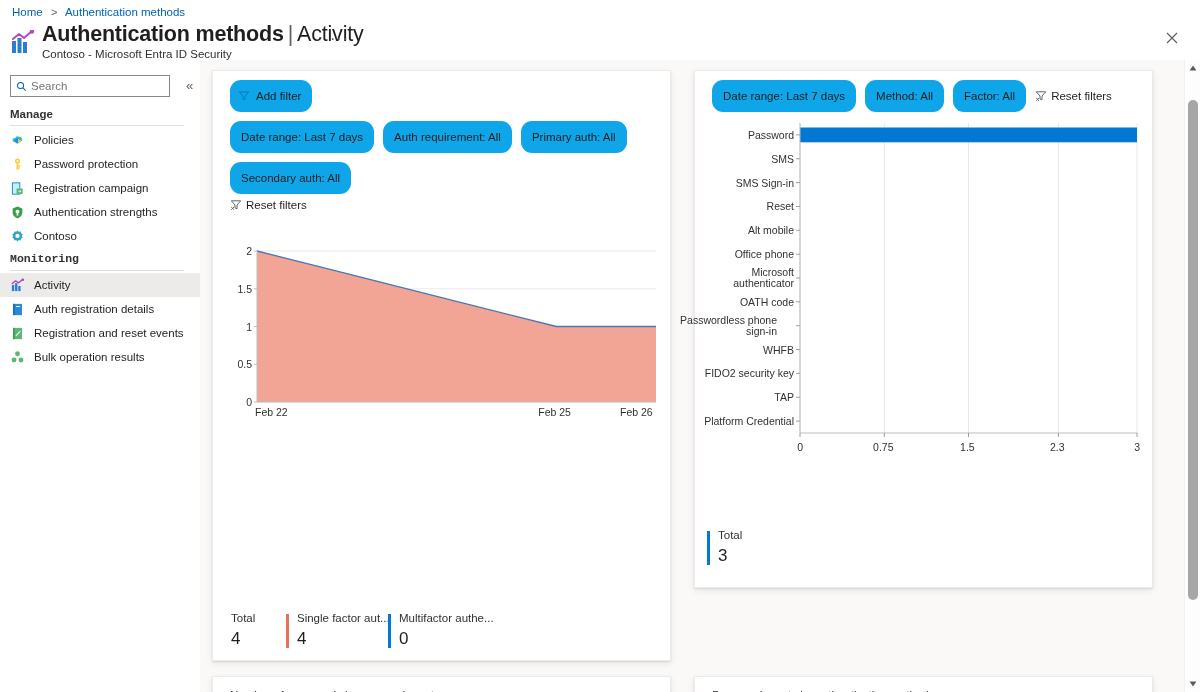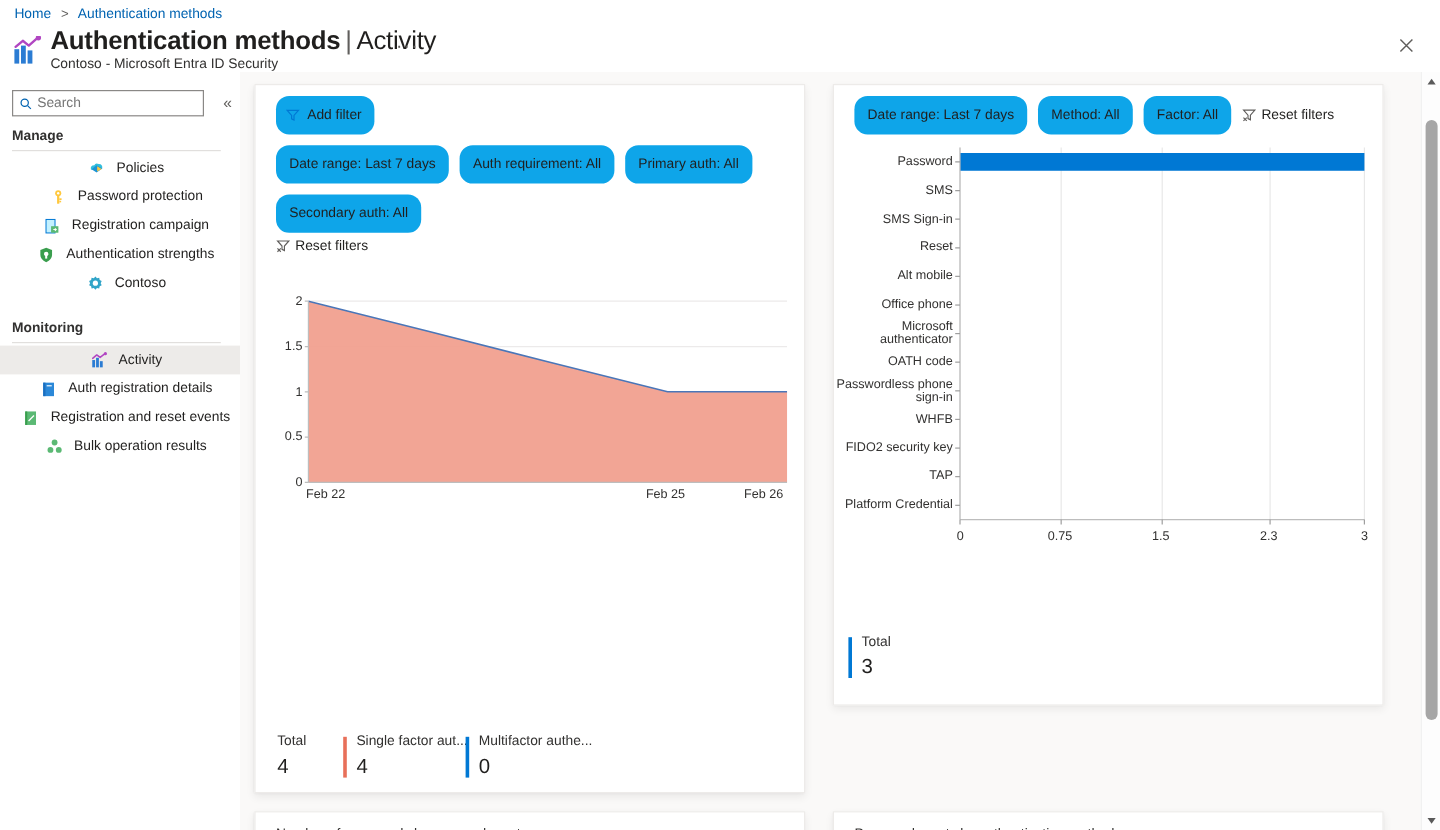--- a/index.html
+++ b/index.html
@@ -34,21 +34,21 @@
   #search-row { position:absolute; left:10px; top:7px; width:182px; height:22px; }
   #search-box { width:160px; height:22px; border:1px solid #8a8886; background:#fff;
                 display:flex; align-items:center; padding-left:5px; }
   #search-box .mag { width:11px; height:11px; margin-right:4px; flex:0 0 auto; }
   #search-input { border:0; outline:0; font-family:"Liberation Sans", sans-serif; font-size:11.5px;
                   color:#605e5c; width:130px; background:transparent; padding:0; }
   #collapse-btn { position:absolute; left:176px; top:3px; font-size:13px; color:#605e5c; cursor:pointer; }
 
   .nav-group-label { font-size:11.5px; font-weight:700; color:#323130; padding-left:10px; margin-top:4px; }
   .nav-rule { height:1px; background:#e1dfdd; margin:5px 16px 2px 10px; }
-  .nav-item { display:flex; align-items:center; height:24px; padding-left:10px; cursor:pointer;justify-content:center; }
+  .nav-item { display:flex; align-items:center; height:24px; padding-left:10px; cursor:pointer; }
   .nav-item.selected { background:#edebe9; }
   .nav-item .ico { width:15px; height:15px; flex:0 0 auto; margin-right:9px; display:block; }
   .nav-item .lbl { font-size:11.5px; color:#201f1e; white-space:nowrap; }
 
   
   #content { position:absolute; left:200px; top:60px; width:988px; height:632px; background:#faf9f8; }
 
   .card { position:absolute; background:#ffffff; border:1px solid #edebe9;
           box-shadow:0 0.6px 1.8px rgba(0,0,0,0.10), 0 3.2px 7.2px rgba(0,0,0,0.07); }
 
@@ -200,21 +200,21 @@
     <div class="nav-item">
       <span class="ico">
         <svg viewBox="0 0 16 16" width="15" height="15">
           <path d="M8 1.5 L9.4 3 L11.4 2.6 L11.8 4.6 L13.6 5.6 L12.7 7.4 L13.6 9.2 L11.8 10.2 L11.4 12.2 L9.4 11.8 L8 13.3 L6.6 11.8 L4.6 12.2 L4.2 10.2 L2.4 9.2 L3.3 7.4 L2.4 5.6 L4.2 4.6 L4.6 2.6 L6.6 3 Z" fill="#30a4c8"></path>
           <circle cx="8" cy="7.4" r="2.3" fill="#fff"></circle>
         </svg>
       </span>
       <span class="lbl">Contoso</span>
     </div>
 
-    <div class="nav-group-label" style="margin-top:20px;">Monitoring</div>
+    <div class="nav-group-label" style="margin-top:4px;font-family:Liberation Mono, monospace;">Monitoring</div>
     <div class="nav-rule"></div>
 
     <div class="nav-item selected">
       <span class="ico">
         <svg viewBox="0 0 16 16" width="15" height="15">
           <rect x="2" y="7.5" width="2.5" height="6.5" fill="#2b7cd3"></rect>
           <rect x="5.4" y="5.5" width="2.5" height="8.5" fill="#2b7cd3"></rect>
           <rect x="8.8" y="8.5" width="2.5" height="5.5" fill="#2b7cd3"></rect>
           <path d="M2.4 6 L6 3 L9 5.2 L13.6 1.6" stroke="#b146c2" stroke-width="1.4" fill="none" stroke-linecap="round" stroke-linejoin="round"></path>
           <circle cx="13.7" cy="1.8" r="1.4" fill="#b146c2"></circle>
@@ -391,21 +391,21 @@
         </svg>
       <div id="bar-cats" style="position: absolute; left: 0px; top: 0px; width: 440px; height: 340px;">
           <div class="cat-label" style="top: 15.9231px; right: 351px;">Password</div>
           <div class="cat-label" style="top: 39.7692px; right: 351px;">SMS</div>
           <div class="cat-label" style="top: 63.6154px; right: 351px;">SMS Sign-in</div>
           <div class="cat-label" style="top: 87.4615px; right: 351px;">Reset</div>
           <div class="cat-label" style="top: 111.308px; right: 351px;">Alt mobile</div>
           <div class="cat-label" style="top: 135.154px; right: 351px;">Office phone</div>
           <div class="cat-label" style="top: 159px; right: 351px;">Microsoft<br>authenticator</div>
           <div class="cat-label" style="top: 182.846px; right: 351px;">OATH code</div>
-          <div class="cat-label" style="top: 206.692px; right: 351px;">Passwordless phone<br>sign-in</div>
+          <div class="cat-label" style="top: 206.692px; right: 368px;">Passwordless phone<br>sign-in</div>
           <div class="cat-label" style="top: 230.538px; right: 351px;">WHFB</div>
           <div class="cat-label" style="top: 254.385px; right: 351px;">FIDO2 security key</div>
           <div class="cat-label" style="top: 278.231px; right: 351px;">TAP</div>
           <div class="cat-label" style="top: 302.077px; right: 351px;">Platform Credential</div>
         </div>
       <div id="bar-xticks" style="position: absolute; left: 0px; top: 320px; width: 440px;">
           <div class="xtick" style="left: 92.2px;">0</div>
           <div class="xtick" style="left: 168.05px;">0.75</div>
           <div class="xtick" style="left: 255.1px;">1.5</div>
           <div class="xtick" style="left: 344.967px;">2.3</div>

